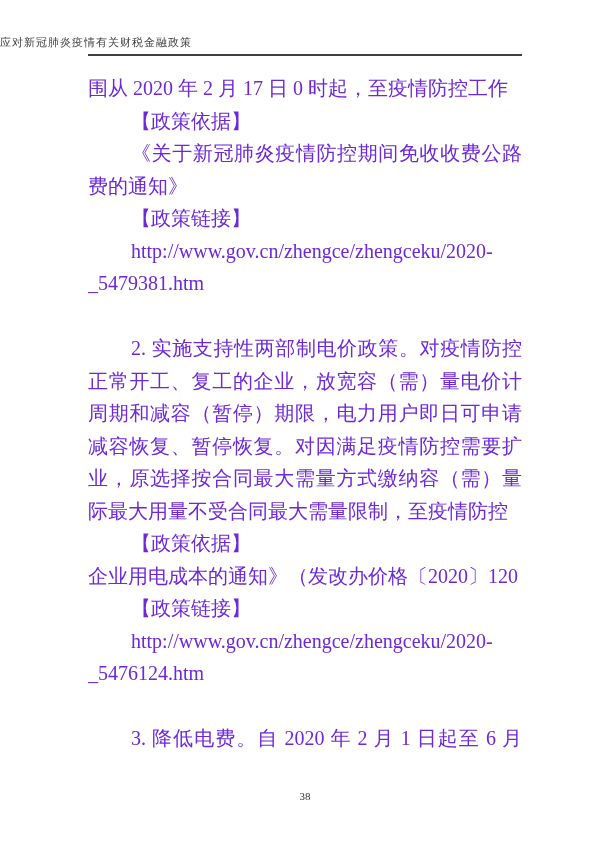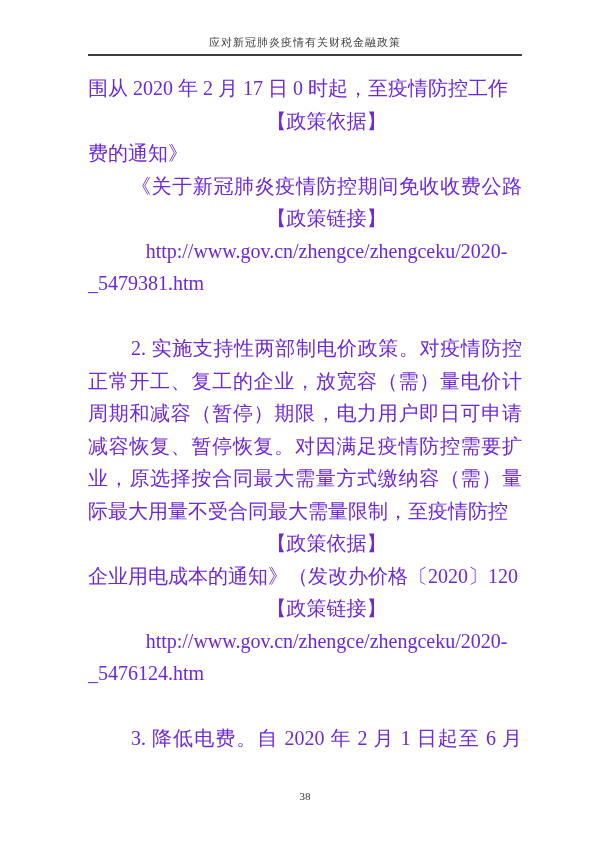--- a/index.html
+++ b/index.html
@@ -13,21 +13,20 @@
     height: 867px;
     background: #ffffff;
     overflow: hidden;
     font-family: "Liberation Serif", serif;
   }
   .header-title {
     position: absolute;
     top: 35px;
     left: 0;
     width: 100%;
-    text-align: center;
     font-size: 11px;
     letter-spacing: 1px;
     color: #3d3d3d;
   }
   .header-rule {
     position: absolute;
     top: 54px;
     left: 88px;
     width: 434px;
     height: 0;
@@ -42,21 +41,20 @@
     line-height: 32.5px;
     color: #6d28d9;
   }
   .line {
     height: 32.5px;
     overflow: hidden;
     white-space: normal;
   }
   .line.indent {
     text-indent: 2.15em;
-    text-align: center;
   }
   .line.justify {
     text-align: justify;
     text-align-last: justify;
   }
   .line.blank {
     height: 32.5px;
   }
   .page-footer {
     position: absolute;
@@ -73,22 +71,22 @@
 
 <div class="page">
 
   <div class="header-title">应对新冠肺炎疫情有关财税金融政策</div>
 
   <div class="header-rule"></div>
 
   <div class="doc-body" id="doc-body">
       <div class="line">围从 2020 年 2 月 17 日 0 时起，至疫情防控工作结束。</div>
       <div class="line indent">【政策依据】</div>
+      <div class="line indent justify">《关于新冠肺炎疫情防控期间免收收费公路车辆通行</div>
       <div class="line">费的通知》</div>
-      <div class="line indent justify">《关于新冠肺炎疫情防控期间免收收费公路车辆通行</div>
       <div class="line indent">【政策链接】</div>
       <div class="line indent">http://www.gov.cn/zhengce/zhengceku/2020-02/15/content</div>
       <div class="line">_5479381.htm</div>
       <div class="line blank">&nbsp;</div>
       <div class="line indent justify">2. 实施支持性两部制电价政策。对疫情防控期间暂不能</div>
       <div class="line justify">正常开工、复工的企业，放宽容（需）量电价计费方式变更</div>
       <div class="line justify">周期和减容（暂停）期限，电力用户即日可申请减容、暂停、</div>
       <div class="line justify">减容恢复、暂停恢复。对因满足疫情防控需要扩大产能的企</div>
       <div class="line justify">业，原选择按合同最大需量方式缴纳容（需）量电费的，实</div>
       <div class="line">际最大用量不受合同最大需量限制，至疫情防控工作结束。</div>

